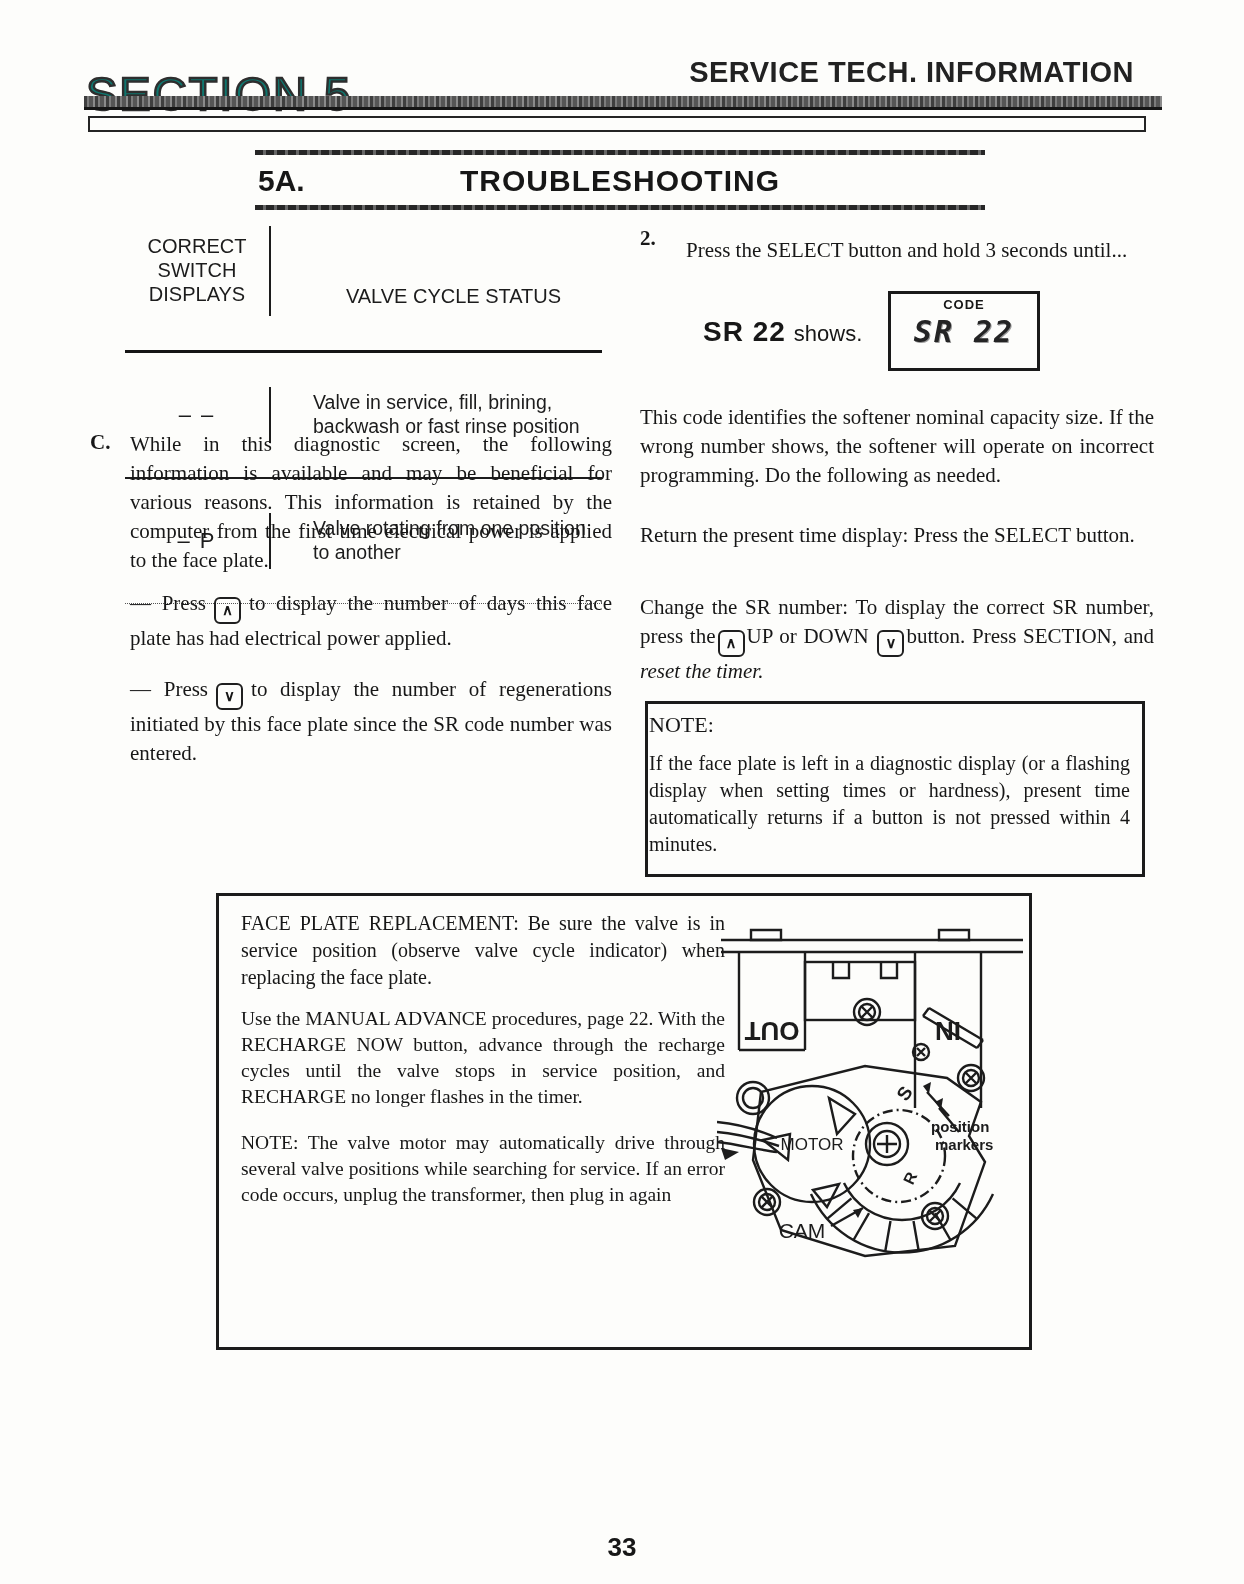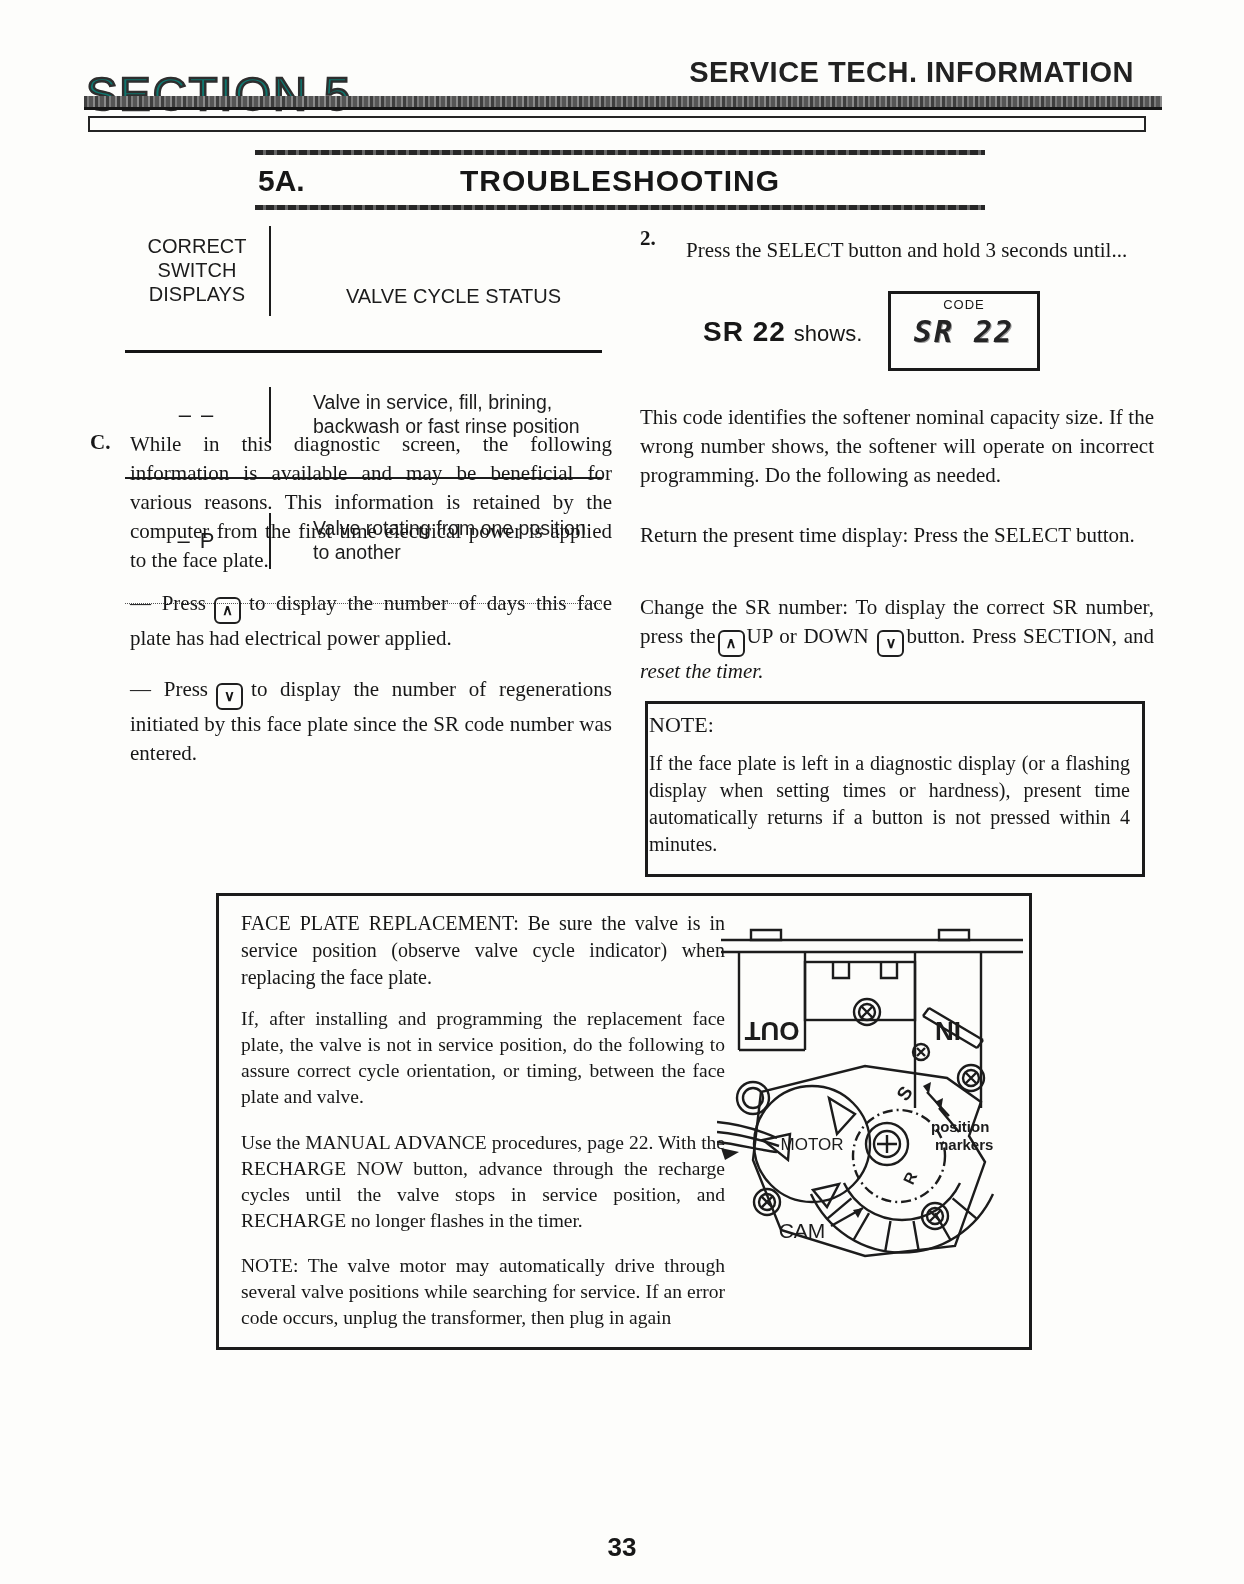--- a/index.html
+++ b/index.html
@@ -73,21 +73,21 @@
   .item-2{position:absolute; left:640px; top:226px; width:514px; display:flex;}
   .item-2 .lbl{width:36px; font-weight:bold; font-size:21px; flex:none;}
   .item-2 .txt{flex:1;}
   .sr-caption{position:absolute; left:703px; top:316px; font-family:"Liberation Sans", sans-serif;}
   .sr-big{font-weight:bold; font-size:28px; letter-spacing:1px;}
   .sr-small{font-size:22px; margin-left:8px;}
   .lcd{
     position:absolute; left:888px; top:291px; width:146px; height:74px;
     border:3px solid #1a1a1a; background:#fdfdfb; text-align:center;
   }
-  .lcd-code{font-family:"Liberation Sans", sans-serif; font-weight:normal; font-size:13px; letter-spacing:1px; margin-top:3px;}
+  .lcd-code{font-family:"Liberation Sans", sans-serif; font-weight:bold; font-size:13px; letter-spacing:1px; margin-top:3px;}
   .lcd-val{
     font-family:"DejaVu Sans Mono", monospace; font-weight:bold; font-style:italic;
     font-size:30px; letter-spacing:2px; margin-top:2px; color:#242424;
     text-shadow:1px 1px 0 #9a9a9a;
   }
   .capacity{position:absolute; left:640px; top:403px; width:514px;}
   .return-p{position:absolute; left:640px; top:521px; width:514px;}
   .change-p{position:absolute; left:640px; top:593px; width:514px;}
   .bold{font-weight:normal;}
   .ital{font-style:italic;}
@@ -173,21 +173,20 @@
   <p class="para change-p" style="margin:0"><span class="bold">Change the SR number:</span><span> To display the correct SR number, press the</span><span class="keybox tight">∧</span><span>UP or DOWN</span> <span class="keybox tight">∨</span><span>button. Press SECTION, and </span><span class="ital">reset the timer.</span></p>
 
   <div class="note-box">
     <div class="note-title">NOTE:</div>
     <p class="note-text" style="margin-bottom:0">If the face plate is left in a diagnostic display (or a flashing display when setting times or hardness), present time automatically returns if a button is not pressed within 4 minutes.</p>
   </div>
 
   <div class="fp-box">
     <div class="fp-text">
       <p class="fp-head" style="margin:0"><span>FACE PLATE REPLACEMENT: </span><span class="bold">Be sure the valve is in service position (observe valve cycle indicator) when replacing the face plate.</span></p>
-      <p class="fp-p"><span>If, after installing and programming the replacement face plate, the valve </span><span class="bold">is not</span><span> in service position, do the following to assure correct cycle orientation, or timing, between the face plate and valve.</span></p>
       <p class="fp-p">Use the MANUAL ADVANCE procedures, page 22. With the RECHARGE NOW button, advance through the recharge cycles until the valve stops in service position, and RECHARGE no longer flashes in the timer.</p>
       <p class="fp-p">NOTE: The valve motor may automatically drive through several valve positions while searching for service. If an error code occurs, unplug the transformer, then plug in again</p>
     </div>
 
     <svg class="fp-diagram" width="310" height="372" viewBox="0 0 310 372">
       <g stroke="#1c1c1c" stroke-width="2.4" fill="none">
 
         <path d="M4,40 H306 M4,52 H306"></path>
         <path d="M22,52 V150 M88,52 V150 M22,150 H88"></path>
         <path d="M198,52 V208 M264,52 V208"></path>

